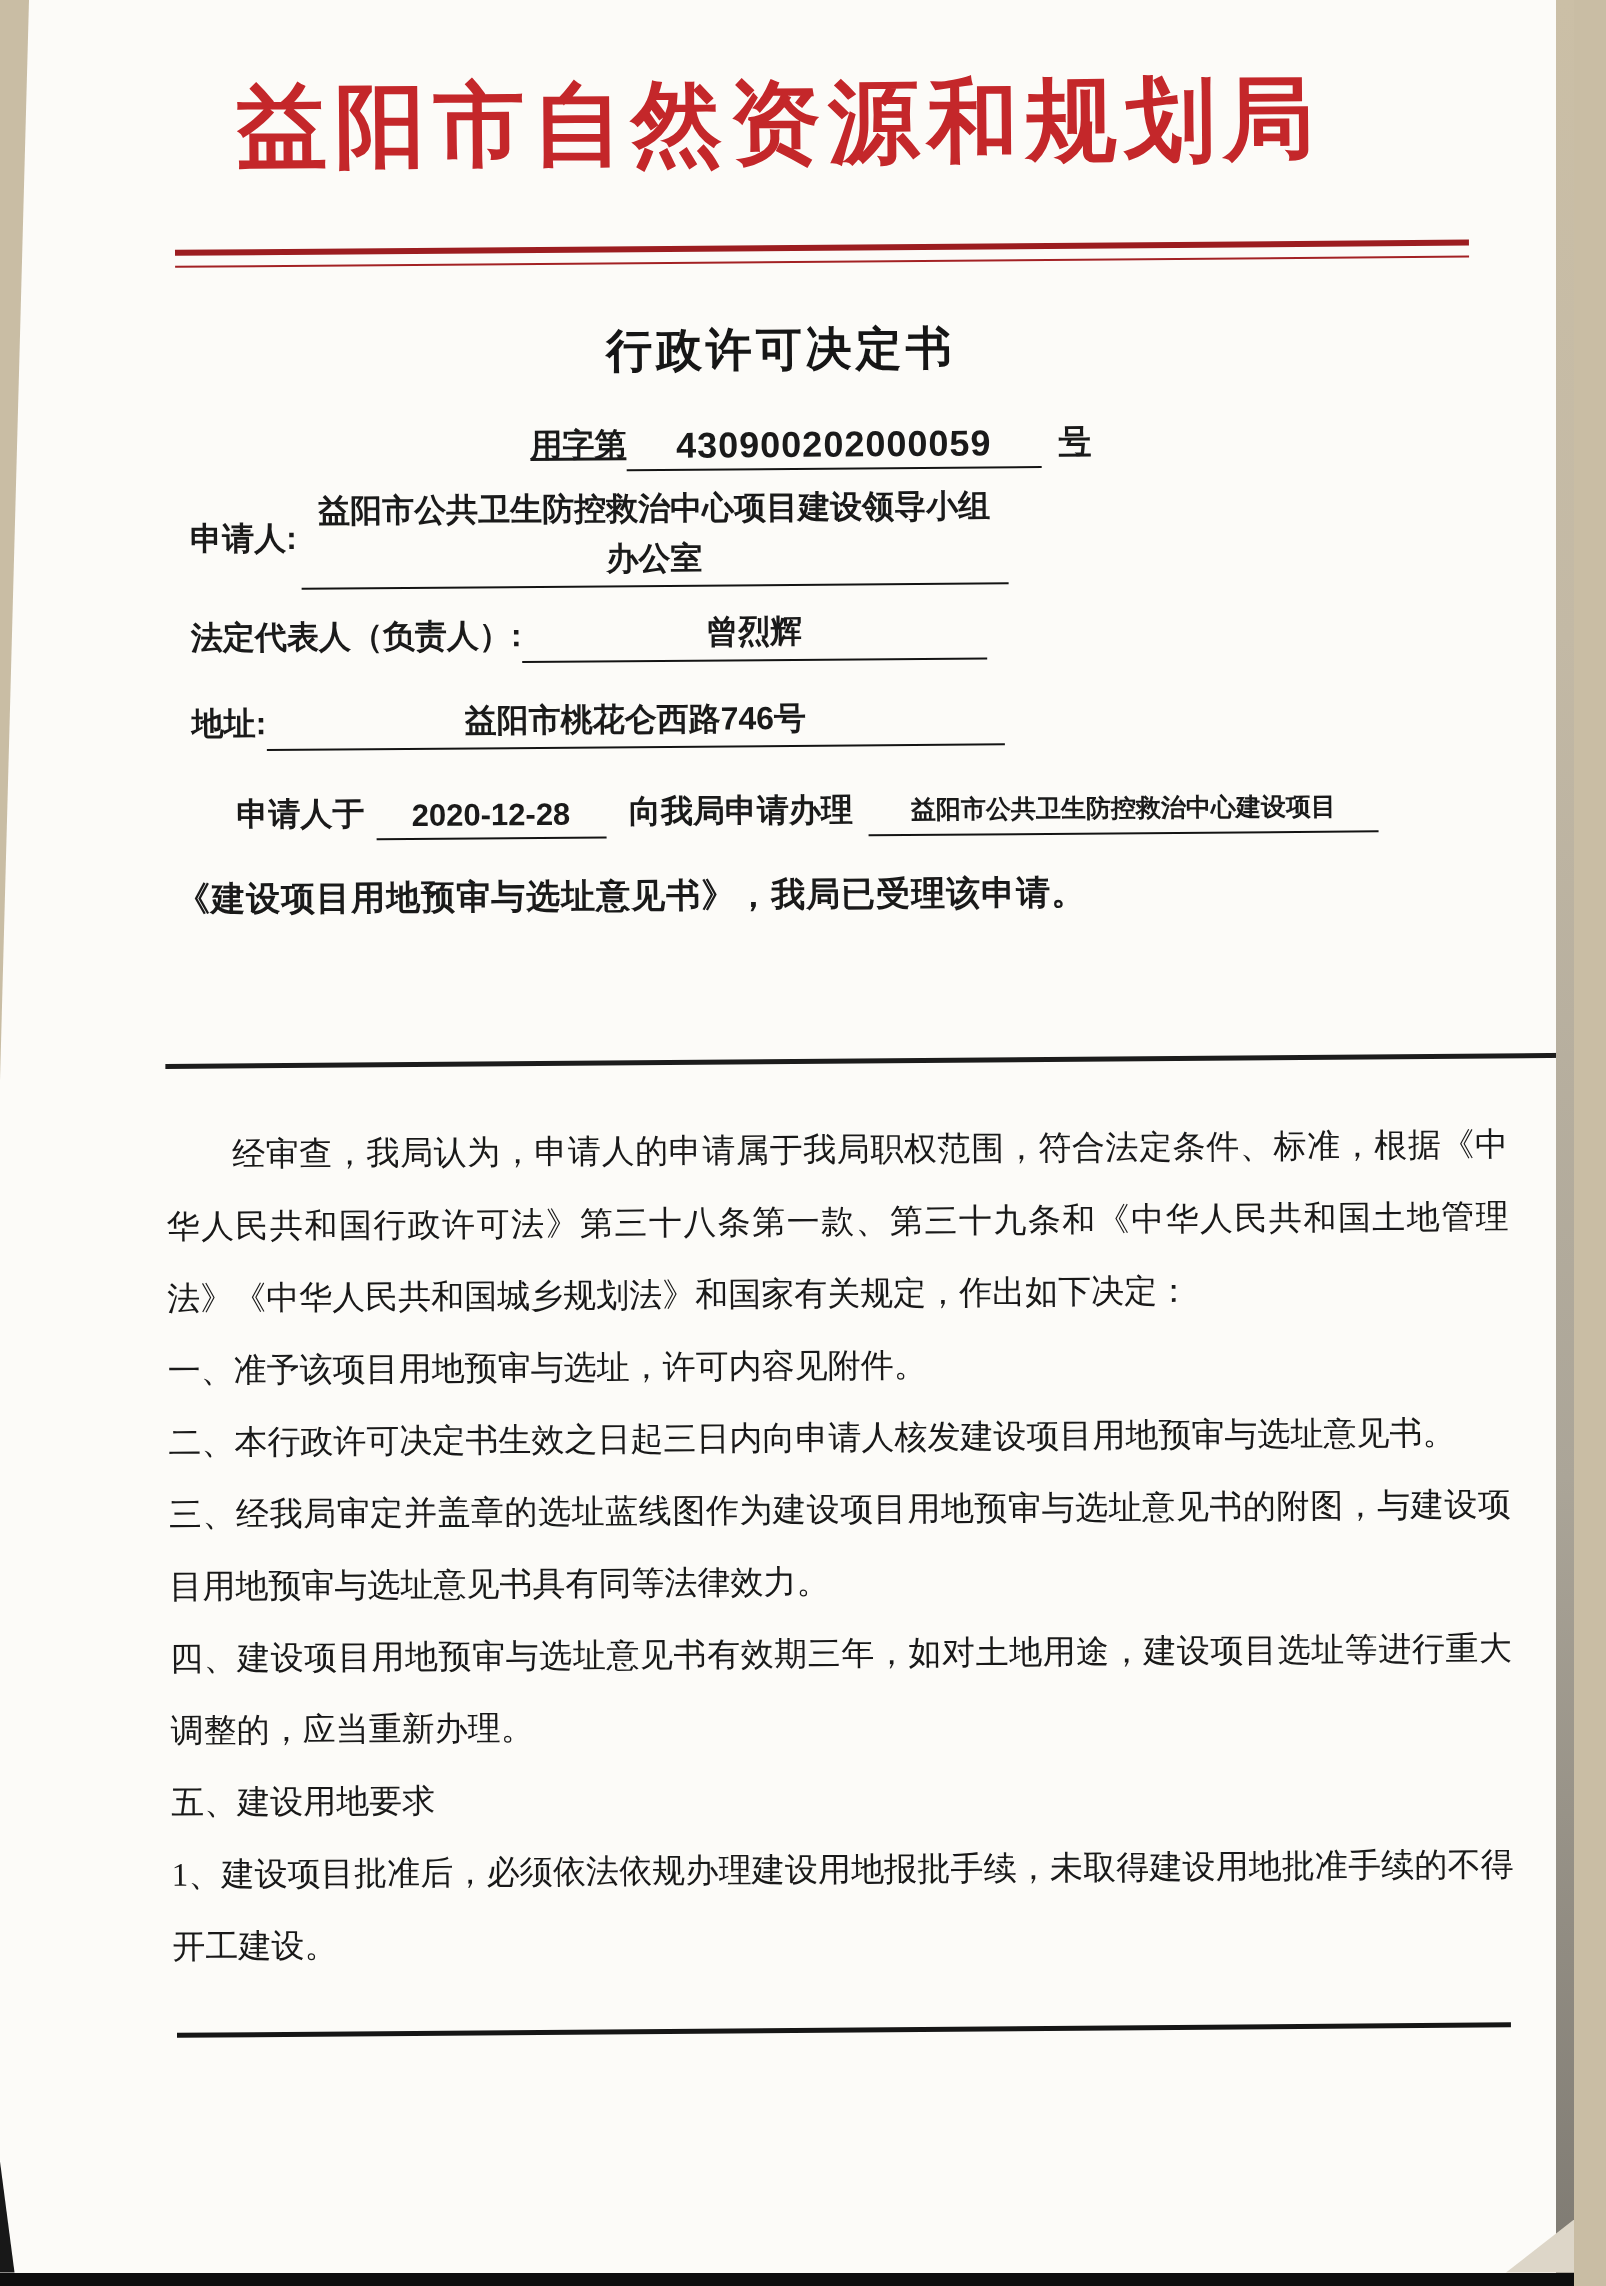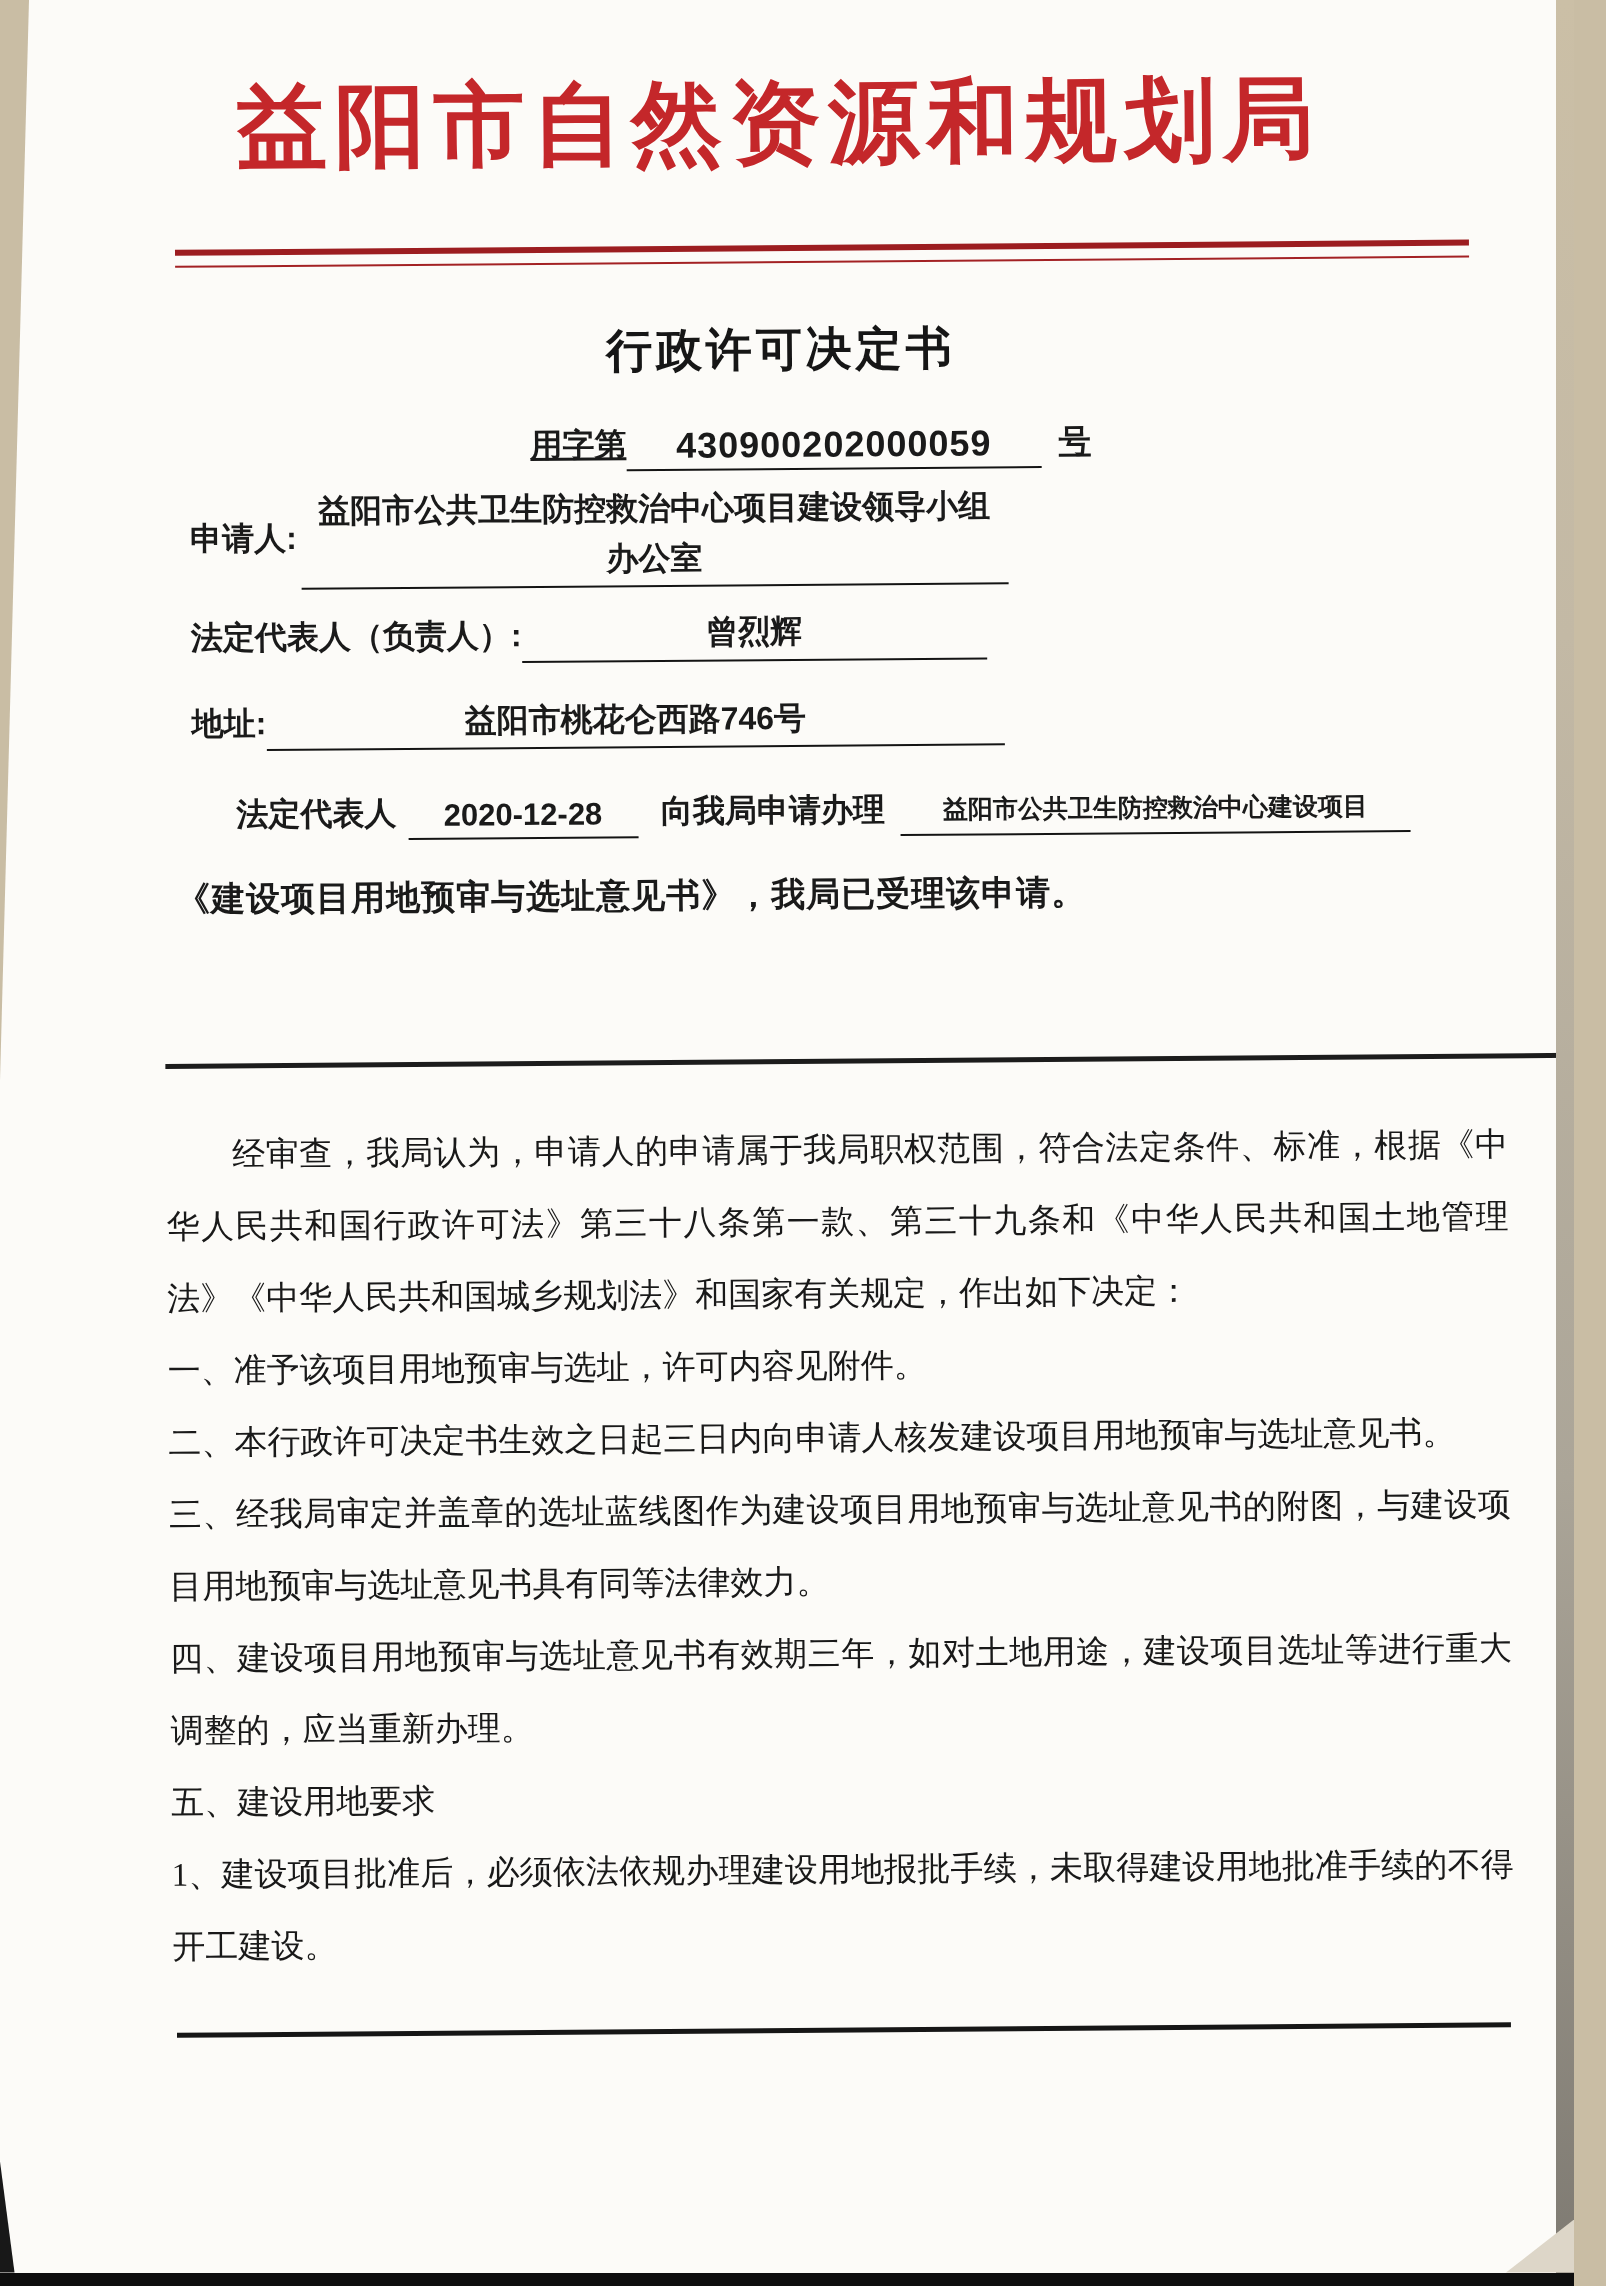--- a/index.html
+++ b/index.html
@@ -187,21 +187,21 @@
         <span class="flabel">法定代表人（负责人）:</span>
         <span class="fvalue">曾烈辉</span>
       </div>
 
       <div class="frow row-address">
         <span class="flabel">地址:</span>
         <span class="fvalue">益阳市桃花仑西路746号</span>
       </div>
 
       <div class="row-apply">
-        <span class="apply-text">法定代表人</span>
+        <span class="apply-text">申请人于</span>
         <span class="apply-date">2020-12-28</span>
         <span class="apply-text apply-mid">向我局申请办理</span>
         <span class="apply-project">益阳市公共卫生防控救治中心建设项目</span>
       </div>
 
       <div class="row-accept">《建设项目用地预审与选址意见书》，我局已受理该申请。</div>
 
     </div>
 
     <div class="black-rule"></div>

